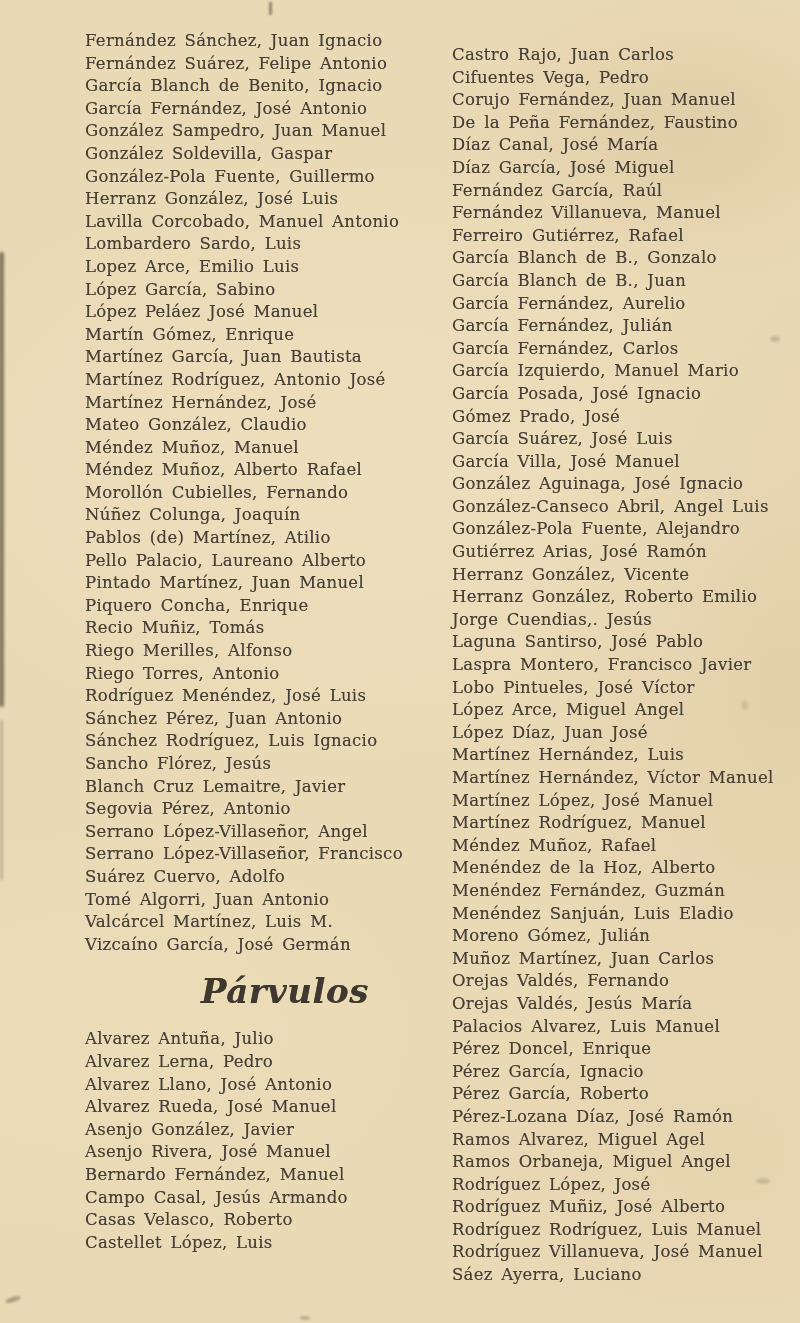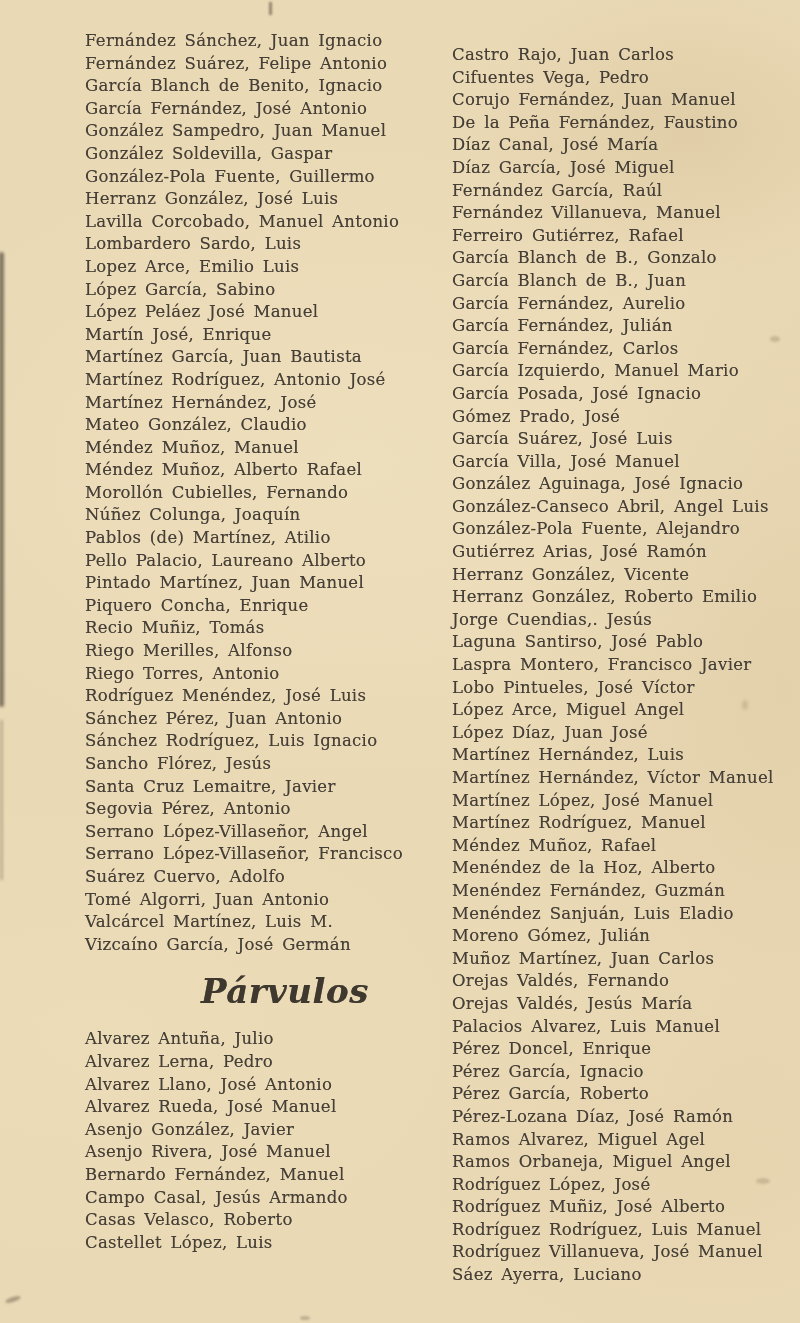--- a/index.html
+++ b/index.html
@@ -113,41 +113,41 @@
         <div class="name-line">García Fernández, José Antonio</div>
         <div class="name-line">González Sampedro, Juan Manuel</div>
         <div class="name-line">González Soldevilla, Gaspar</div>
         <div class="name-line">González-Pola Fuente, Guillermo</div>
         <div class="name-line">Herranz González, José Luis</div>
         <div class="name-line">Lavilla Corcobado, Manuel Antonio</div>
         <div class="name-line">Lombardero Sardo, Luis</div>
         <div class="name-line">Lopez Arce, Emilio Luis</div>
         <div class="name-line">López García, Sabino</div>
         <div class="name-line">López Peláez José Manuel</div>
-        <div class="name-line">Martín José, Enrique</div>
+        <div class="name-line">Martín Gómez, Enrique</div>
         <div class="name-line">Martínez García, Juan Bautista</div>
         <div class="name-line">Martínez Rodríguez, Antonio José</div>
         <div class="name-line">Martínez Hernández, José</div>
         <div class="name-line">Mateo González, Claudio</div>
         <div class="name-line">Méndez Muñoz, Manuel</div>
         <div class="name-line">Méndez Muñoz, Alberto Rafael</div>
         <div class="name-line">Morollón Cubielles, Fernando</div>
         <div class="name-line">Núñez Colunga, Joaquín</div>
         <div class="name-line">Pablos (de) Martínez, Atilio</div>
         <div class="name-line">Pello Palacio, Laureano Alberto</div>
         <div class="name-line">Pintado Martínez, Juan Manuel</div>
         <div class="name-line">Piquero Concha, Enrique</div>
         <div class="name-line">Recio Muñiz, Tomás</div>
         <div class="name-line">Riego Merilles, Alfonso</div>
         <div class="name-line">Riego Torres, Antonio</div>
         <div class="name-line">Rodríguez Menéndez, José Luis</div>
         <div class="name-line">Sánchez Pérez, Juan Antonio</div>
         <div class="name-line">Sánchez Rodríguez, Luis Ignacio</div>
         <div class="name-line">Sancho Flórez, Jesús</div>
-        <div class="name-line">Santa Cruz Lemaitre, Javier</div>
+        <div class="name-line">Blanch Cruz Lemaitre, Javier</div>
         <div class="name-line">Segovia Pérez, Antonio</div>
         <div class="name-line">Serrano López-Villaseñor, Angel</div>
         <div class="name-line">Serrano López-Villaseñor, Francisco</div>
         <div class="name-line">Suárez Cuervo, Adolfo</div>
         <div class="name-line">Tomé Algorri, Juan Antonio</div>
         <div class="name-line">Valcárcel Martínez, Luis M.</div>
         <div class="name-line">Vizcaíno García, José Germán</div>
       </div>
     <div class="section-heading">Párvulos</div>
     <div>

